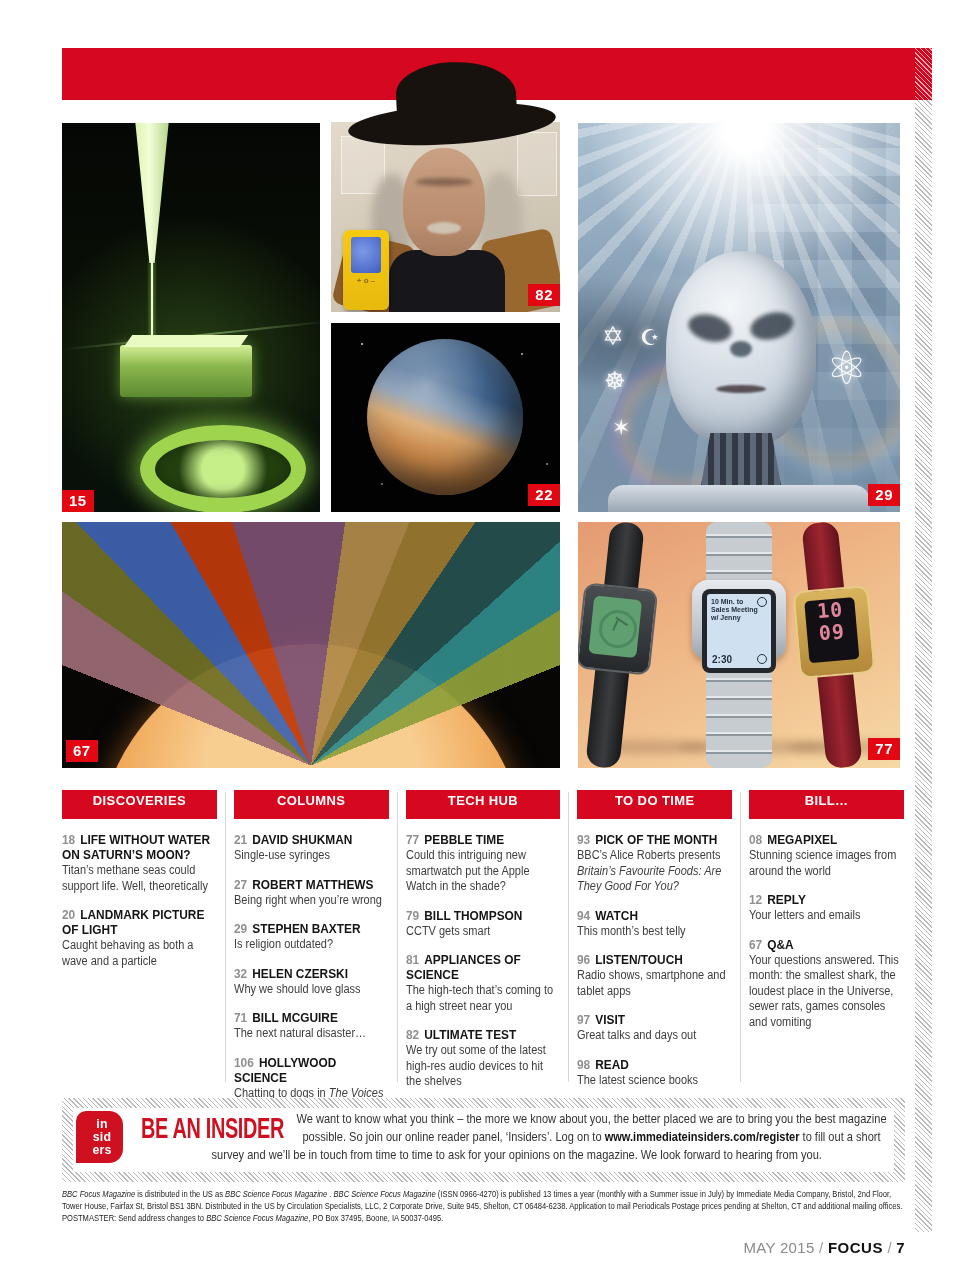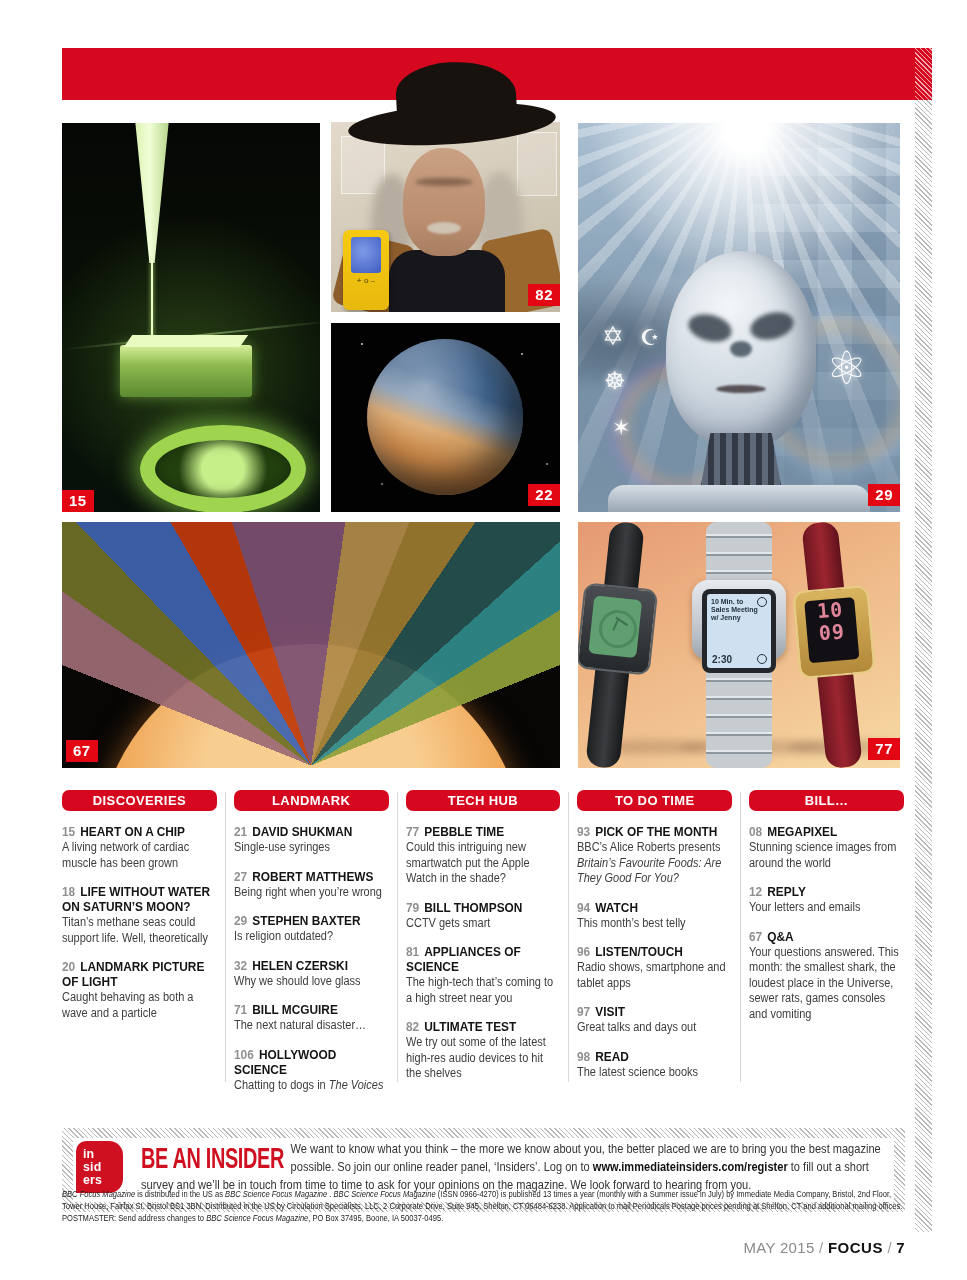--- a/index.html
+++ b/index.html
@@ -137,30 +137,30 @@
   .w-right .body{position:absolute;left:218px;top:66px;width:72px;height:84px;border-radius:12px;
      background:linear-gradient(#d9b45e,#b3893a);border:2px solid #e6cc84;transform:rotate(-5deg);}
   .w-right .screen{position:absolute;left:9px;top:9px;width:50px;height:62px;border-radius:5px;background:#131015;
      color:#e0859a;font-size:20px;line-height:22px;font-weight:bold;text-align:center;letter-spacing:1px;
      font-family:"DejaVu Sans Mono", monospace;}
 
   
   .toc{position:absolute;left:62px;top:790px;width:842px;display:flex;gap:17px;z-index:2;}
   .toc-col{flex:1 1 0;position:relative;min-width:0;}
   .toc-col:not(:last-child)::after{content:"";position:absolute;right:-9px;top:2px;height:290px;width:1px;background:#d8d8d8;}
-  .toc-head{height:21px;line-height:21px;background:#d6081f;color:#fff;font-weight:bold;font-size:13px;
-     text-align:center;letter-spacing:.4px;margin-bottom:13px;border-radius:7px;}
+  .toc-head{height:29px;line-height:21px;background:#d6081f;color:#fff;font-weight:bold;font-size:13px;
+     text-align:center;letter-spacing:.4px;margin-bottom:13px;}
   .toc-item{margin-bottom:13px;}
   .cond{transform:scaleX(.88);transform-origin:0 0;width:113.6%;}
   .titleline{font-size:13.5px;line-height:15px;font-weight:bold;color:#141414;}
   .num{color:#8f8f8f;font-weight:bold;margin-right:2px;}
   .desc{font-size:12.5px;line-height:15.5px;color:#3d3d3d;margin-top:1px;}
 
   
-  .insider{position:absolute;left:62px;top:1128px;width:843px;height:84px;z-index:2;}
+  .insider{position:absolute;left:62px;top:1098px;width:843px;height:84px;z-index:2;text-align:center;}
   .insider-inner{position:absolute;left:11px;top:10px;right:11px;bottom:10px;background:#fff;}
   .insider-logo{position:absolute;left:3px;top:3px;width:47px;height:52px;background:#cf1020;
      border-radius:10px 14px 14px 0;color:#fff;font-weight:bold;font-size:13px;line-height:13px;
      padding:6px 0 0 7px;box-sizing:border-box;letter-spacing:.2px;}
   .insider-logo div{transform:scaleX(.95);transform-origin:0 0;}
   .insider-text{position:absolute;left:68px;top:2px;width:884px;transform:scaleX(.85);transform-origin:0 0;
      font-size:13px;line-height:18px;color:#333;}
   .hl-float{float:left;width:168px;height:36px;margin-right:8px;}
   .hl-float span{display:inline-block;white-space:nowrap;font-size:30px;line-height:36px;font-weight:bold;
      color:#cf1020;transform:scaleX(.78);transform-origin:0 0;letter-spacing:-.5px;}
@@ -288,35 +288,31 @@
       </div>
     </div>
     <div class="badge br" style="bottom:8px;">77</div>
   </div>
 
   <div class="toc">
     <section class="toc-col">
       <div class="toc-head">DISCOVERIES</div>
       <div class="toc-items">
           <div class="toc-item">
-      <div class="titleline cond"><span class="num">15 </span><span class="ttl">HEART ON A CHIP</span></div>
-      <div class="desc cond">A living network of cardiac muscle has been grown</div>
-    </div>
-          <div class="toc-item">
       <div class="titleline cond"><span class="num">18 </span><span class="ttl">LIFE WITHOUT WATER ON SATURN’S MOON?</span></div>
       <div class="desc cond">Titan’s methane seas could support life. Well, theoretically</div>
     </div>
           <div class="toc-item">
       <div class="titleline cond"><span class="num">20 </span><span class="ttl">LANDMARK PICTURE OF LIGHT</span></div>
       <div class="desc cond">Caught behaving as both a wave and a particle</div>
     </div>
         </div>
     </section>
     <section class="toc-col">
-      <div class="toc-head">LANDMARK</div>
+      <div class="toc-head">COLUMNS</div>
       <div class="toc-items">
           <div class="toc-item">
       <div class="titleline cond"><span class="num">21 </span><span class="ttl">DAVID SHUKMAN</span></div>
       <div class="desc cond">Single-use syringes</div>
     </div>
           <div class="toc-item">
       <div class="titleline cond"><span class="num">27 </span><span class="ttl">ROBERT MATTHEWS</span></div>
       <div class="desc cond">Being right when you’re wrong</div>
     </div>
           <div class="toc-item">

